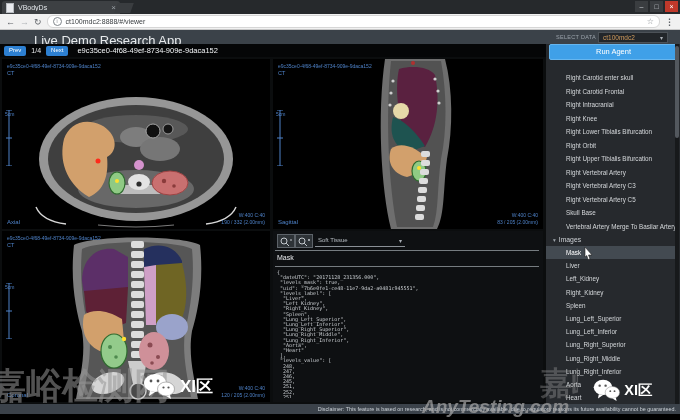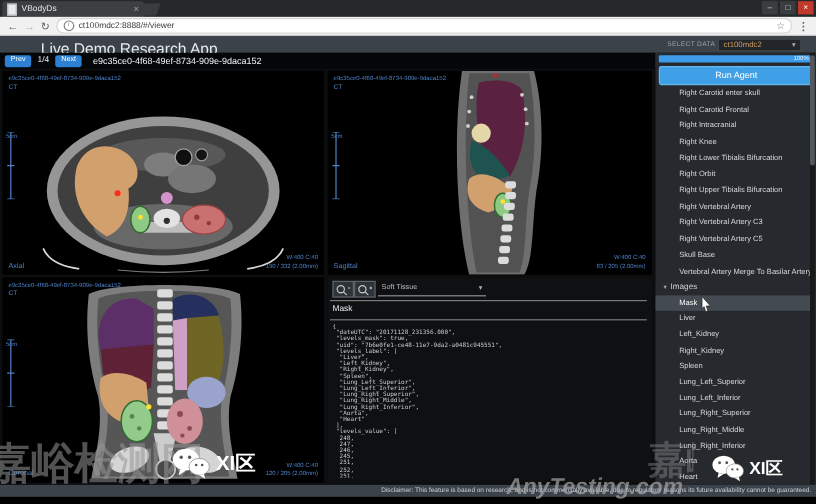--- a/index.html
+++ b/index.html
@@ -38,21 +38,21 @@
   .caret{font-size:6px;color:#aab0b6;}
   
   #seriesbar{left:0;top:44px;width:546px;height:13px;background:#050607;display:flex;align-items:center;gap:5px;padding-left:4px;box-sizing:border-box;}
   .bluebtn{background:#2d80d2;color:#fff;font-size:6px;border-radius:2px;padding:1.5px 5px;line-height:7px;}
   #page-ind{font-size:7px;color:#e8eaec;}
   #series-uid{font-size:7.5px;color:#f2f4f6;margin-left:4px;}
   
   #rightpanel{left:546px;top:44px;width:134px;height:360px;background:#26292d;}
   #progress{left:549px;top:46px;width:127px;height:6px;background:#3d9be9;border-radius:1px;
             font-size:5px;color:#eaf4fd;text-align:right;line-height:6px;padding-right:2px;box-sizing:border-box;}
-  #run-agent{left:549px;top:55px;width:127px;height:14px;background:#3fa0e8;border:1px solid #66b6ef;border-radius:2px;
+  #run-agent{left:549px;top:44px;width:127px;height:14px;background:#3fa0e8;border:1px solid #66b6ef;border-radius:2px;
              font-size:7.5px;color:#fff;text-align:center;line-height:13px;}
   #landmarks{left:546px;top:71px;width:129px;height:162px;display:flex;flex-direction:column;}
   #landmarks .li{height:13.5px;font-size:6.3px;color:#d5d8db;line-height:13.5px;padding-left:20px;white-space:nowrap;overflow:hidden;}
   #images-head{left:546px;top:233px;width:129px;height:13px;font-size:6.8px;color:#ced2d6;line-height:13px;padding-left:7px;box-sizing:border-box;}
   #images-head .caret{margin-right:3px;font-size:5.5px;color:#9fa6ad;}
   #imagelist{left:546px;top:246px;width:129px;height:158px;display:flex;flex-direction:column;overflow:hidden;}
   #imagelist .li{height:13.2px;font-size:6.3px;color:#d5d8db;line-height:13.2px;padding-left:20px;white-space:nowrap;}
   #imagelist .li.selected{background:#434a51;color:#fff;}
   #sb-track{left:675px;top:44px;width:4px;height:360px;background:#17191b;}
   #sb-thumb{left:675px;top:46px;width:4px;height:92px;background:#53585e;border-radius:2px;}

